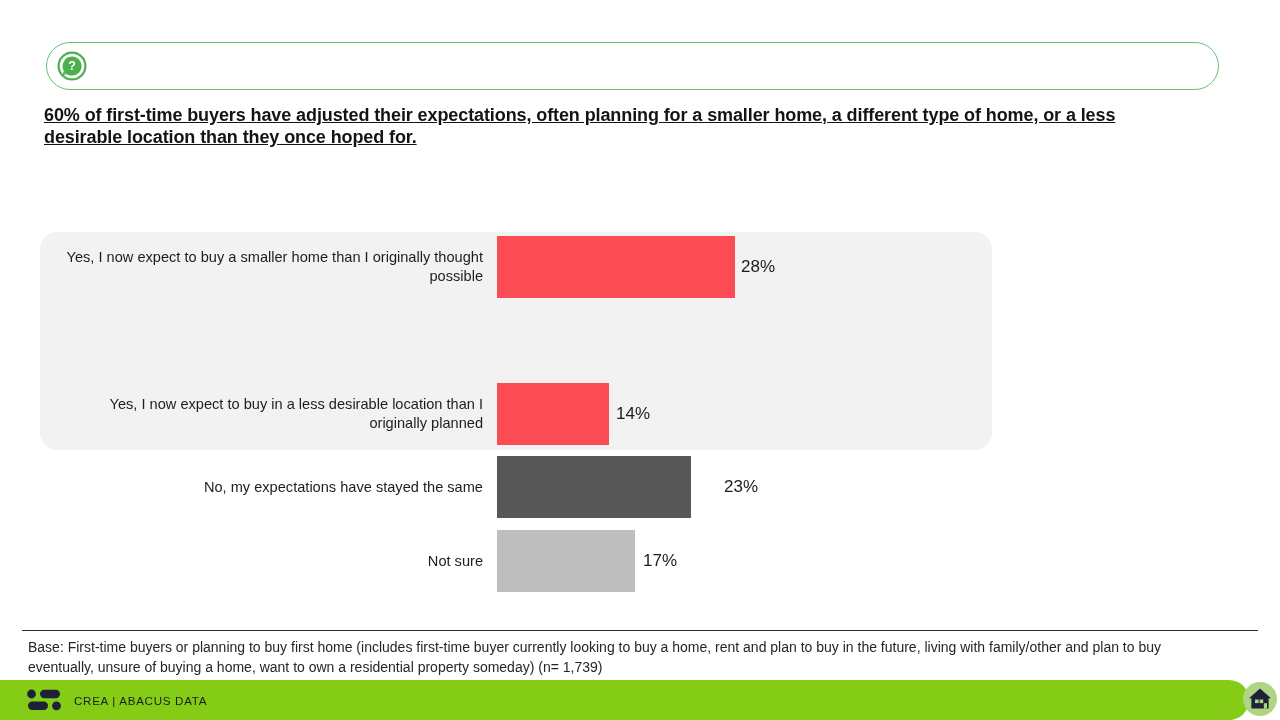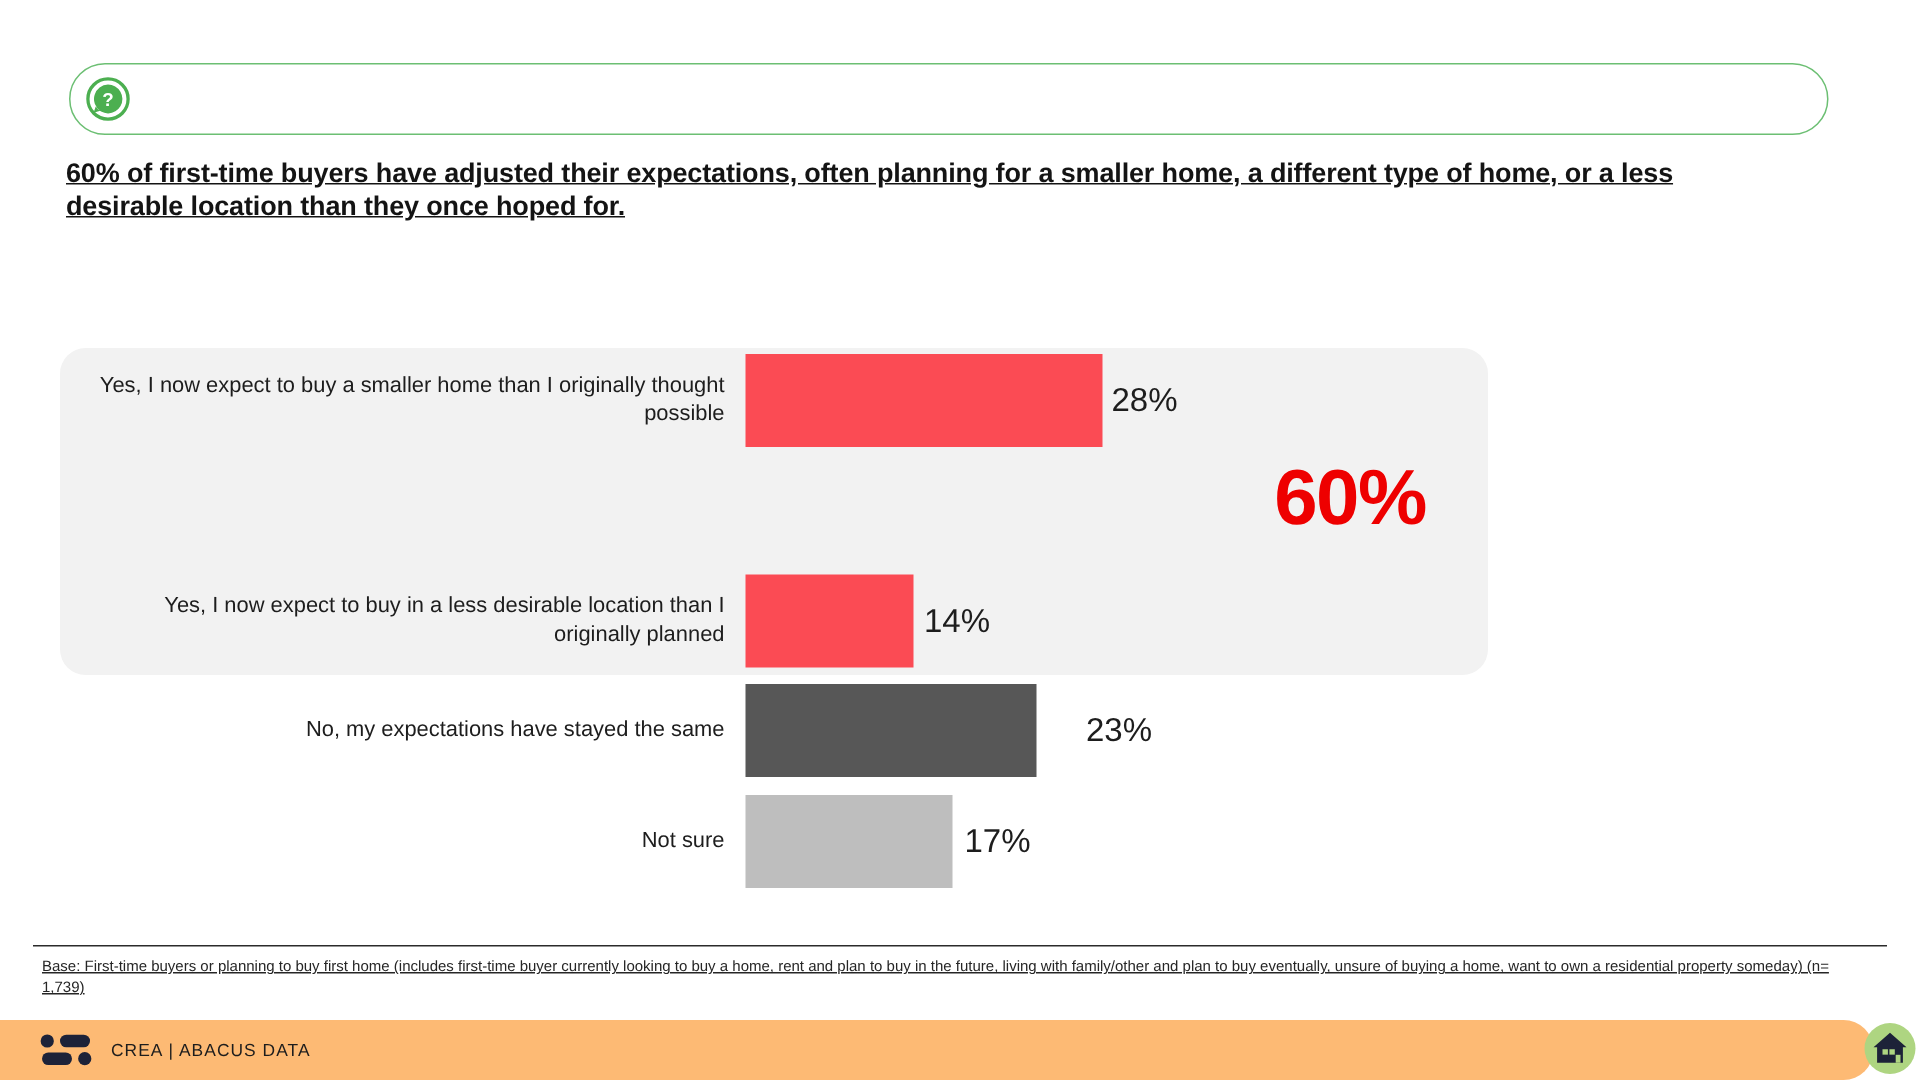--- a/index.html
+++ b/index.html
@@ -110,52 +110,51 @@
   .bar {
     position: absolute;
     left: 497px;
     top: 0;
     height: 62px;
   }
   .bar-value {
     position: absolute;
     top: 50%;
     transform: translateY(-50%);
-    font-size: 22px;
+    font-size: 17px;
     color: #1d1d1d;
   }
 
   
   .footnote-rule {
     position: absolute;
     left: 22px;
     top: 630px;
     width: 1236px;
     height: 1px;
     background: #2b2b2b;
   }
   .footnote {
     position: absolute;
     left: 28px;
     top: 638px;
     width: 1195px;
-    font-size: 10px;
+    font-size: 14px;
     color: #262626;
     line-height: 1.42;
-    text-decoration: underline;
   }
 
   
   .footer-bar {
     position: absolute;
     left: 0;
     top: 680px;
     width: 1249px;
     height: 40px;
-    background: #fdba74;
+    background: #84cc16;
     border-top-right-radius: 20px;
     border-bottom-right-radius: 20px;
     display: flex;
     align-items: center;
   }
   .footer-logo {
     margin-left: 26px;
     width: 36px;
     height: 24px;
     flex: 0 0 36px;
@@ -186,21 +185,20 @@
       <text x="15" y="19.4" font-family="'Liberation Sans', sans-serif" font-size="12.5" font-weight="bold" fill="#ffffff" text-anchor="middle">?</text>
     </svg>
   </span>
 </div>
 
 <div class="headline">60% of first-time buyers have adjusted their expectations, often planning for a smaller home, a different type of home, or a less desirable location than they once hoped for.</div>
 
 <div class="chart-area">
 
   <div class="highlight-panel"></div>
-  <div class="big-stat">60%</div>
 
   <div class="bar-row" style="top:236px;">
     <div class="bar-label">Yes, I now expect to buy a smaller home than I originally thought possible</div>
     <div class="bar" style="width:238px;background:#fb4b54;"></div>
     <div class="bar-value" style="left:741px;">28%</div>
   </div>
 
 
   <div class="bar-row" style="top:383px;">
     <div class="bar-label">Yes, I now expect to buy in a less desirable location than I originally planned</div>

